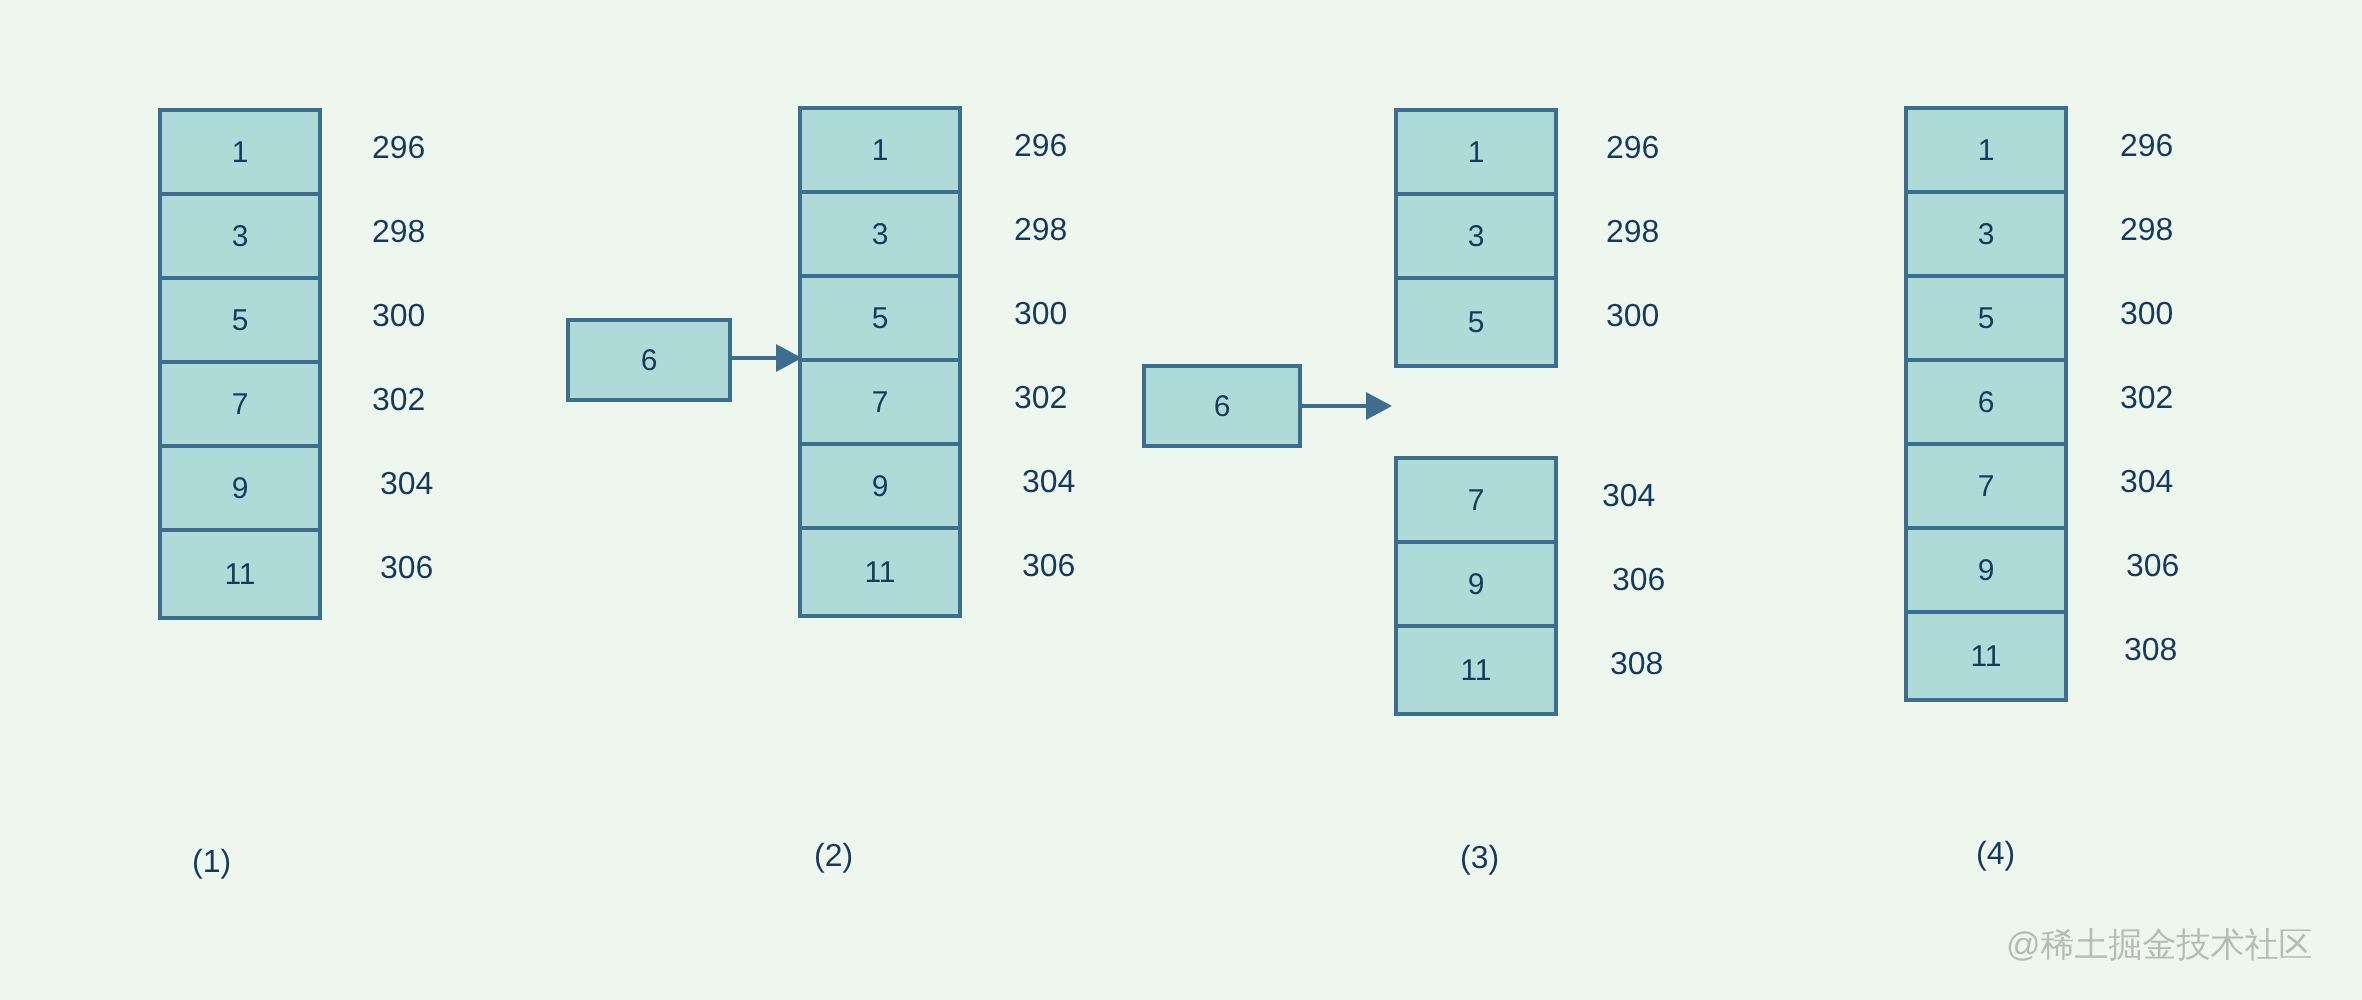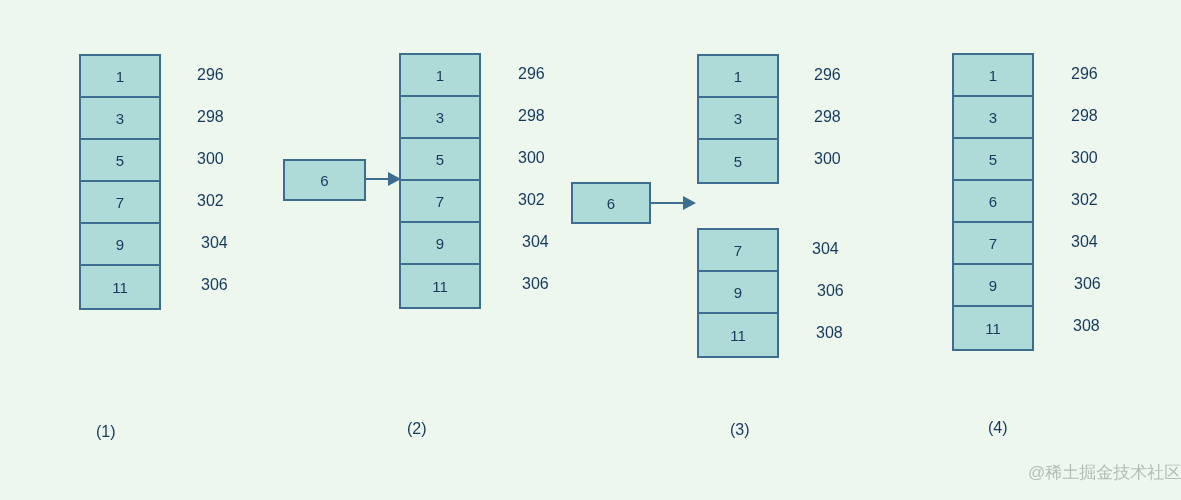--- a/index.html
+++ b/index.html
@@ -26,21 +26,21 @@
   .cell{
     height:42px;
     box-sizing:border-box;
     border-bottom:2px solid var(--cell_border);
     display:flex;align-items:center;justify-content:center;
     font-size:15px;
     background:var(--cell_fill);
     color:var(--text);
   }
   .cell:last-child{border-bottom:none;}
-  .addr-col{position:absolute;margin-left:11px;}
+  .addr-col{position:absolute;}
   .addr{
     height:42px;line-height:42px;
     font-size:16px;color:var(--text);
     white-space:nowrap;
   }
   .insert-box{
     position:absolute;
     box-sizing:border-box;
     width:83px;height:42px;
     border:2px solid var(--cell_border);
@@ -148,13 +148,13 @@
   <div class="addr">296</div>
   <div class="addr">298</div>
   <div class="addr">300</div>
   <div class="addr">302</div>
   <div class="addr">304</div>
   <div class="addr" style="padding-left:3px;">306</div>
   <div class="addr" style="padding-left:2px;">308</div>
 </div>
 <div class="step-label" style="left:988px;top:419px;">(4)</div>
 
-<div class="watermark" style="left:1028px;top:461px;">@稀土掘金技术社区</div>
+<div class="watermark" style="left:1003px;top:461px;">@稀土掘金技术社区</div>
 
 </body></html>

